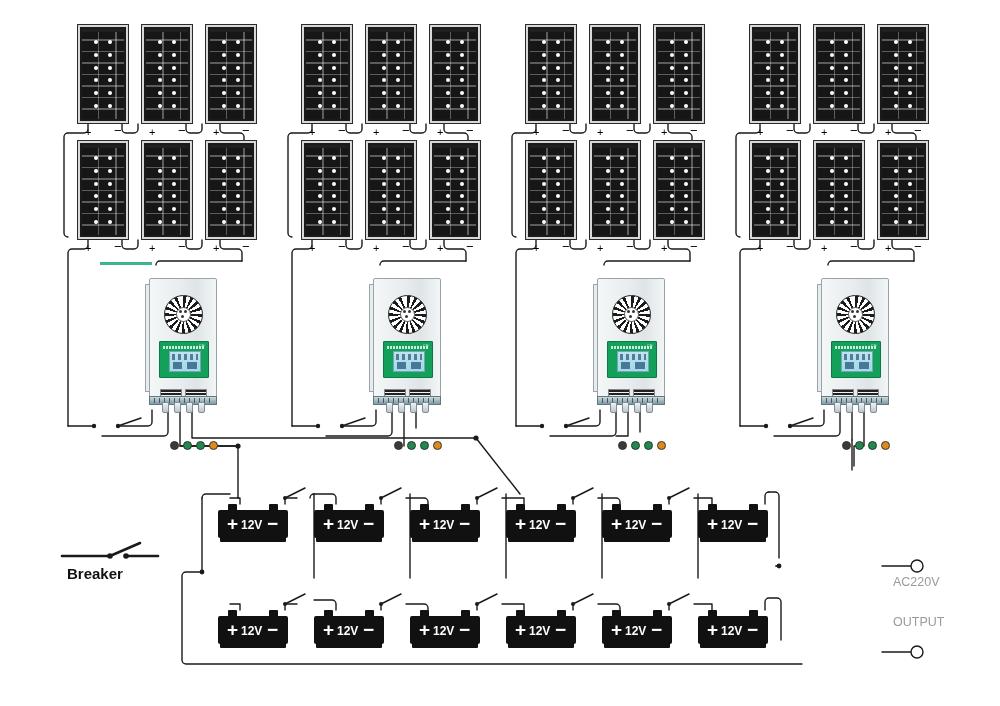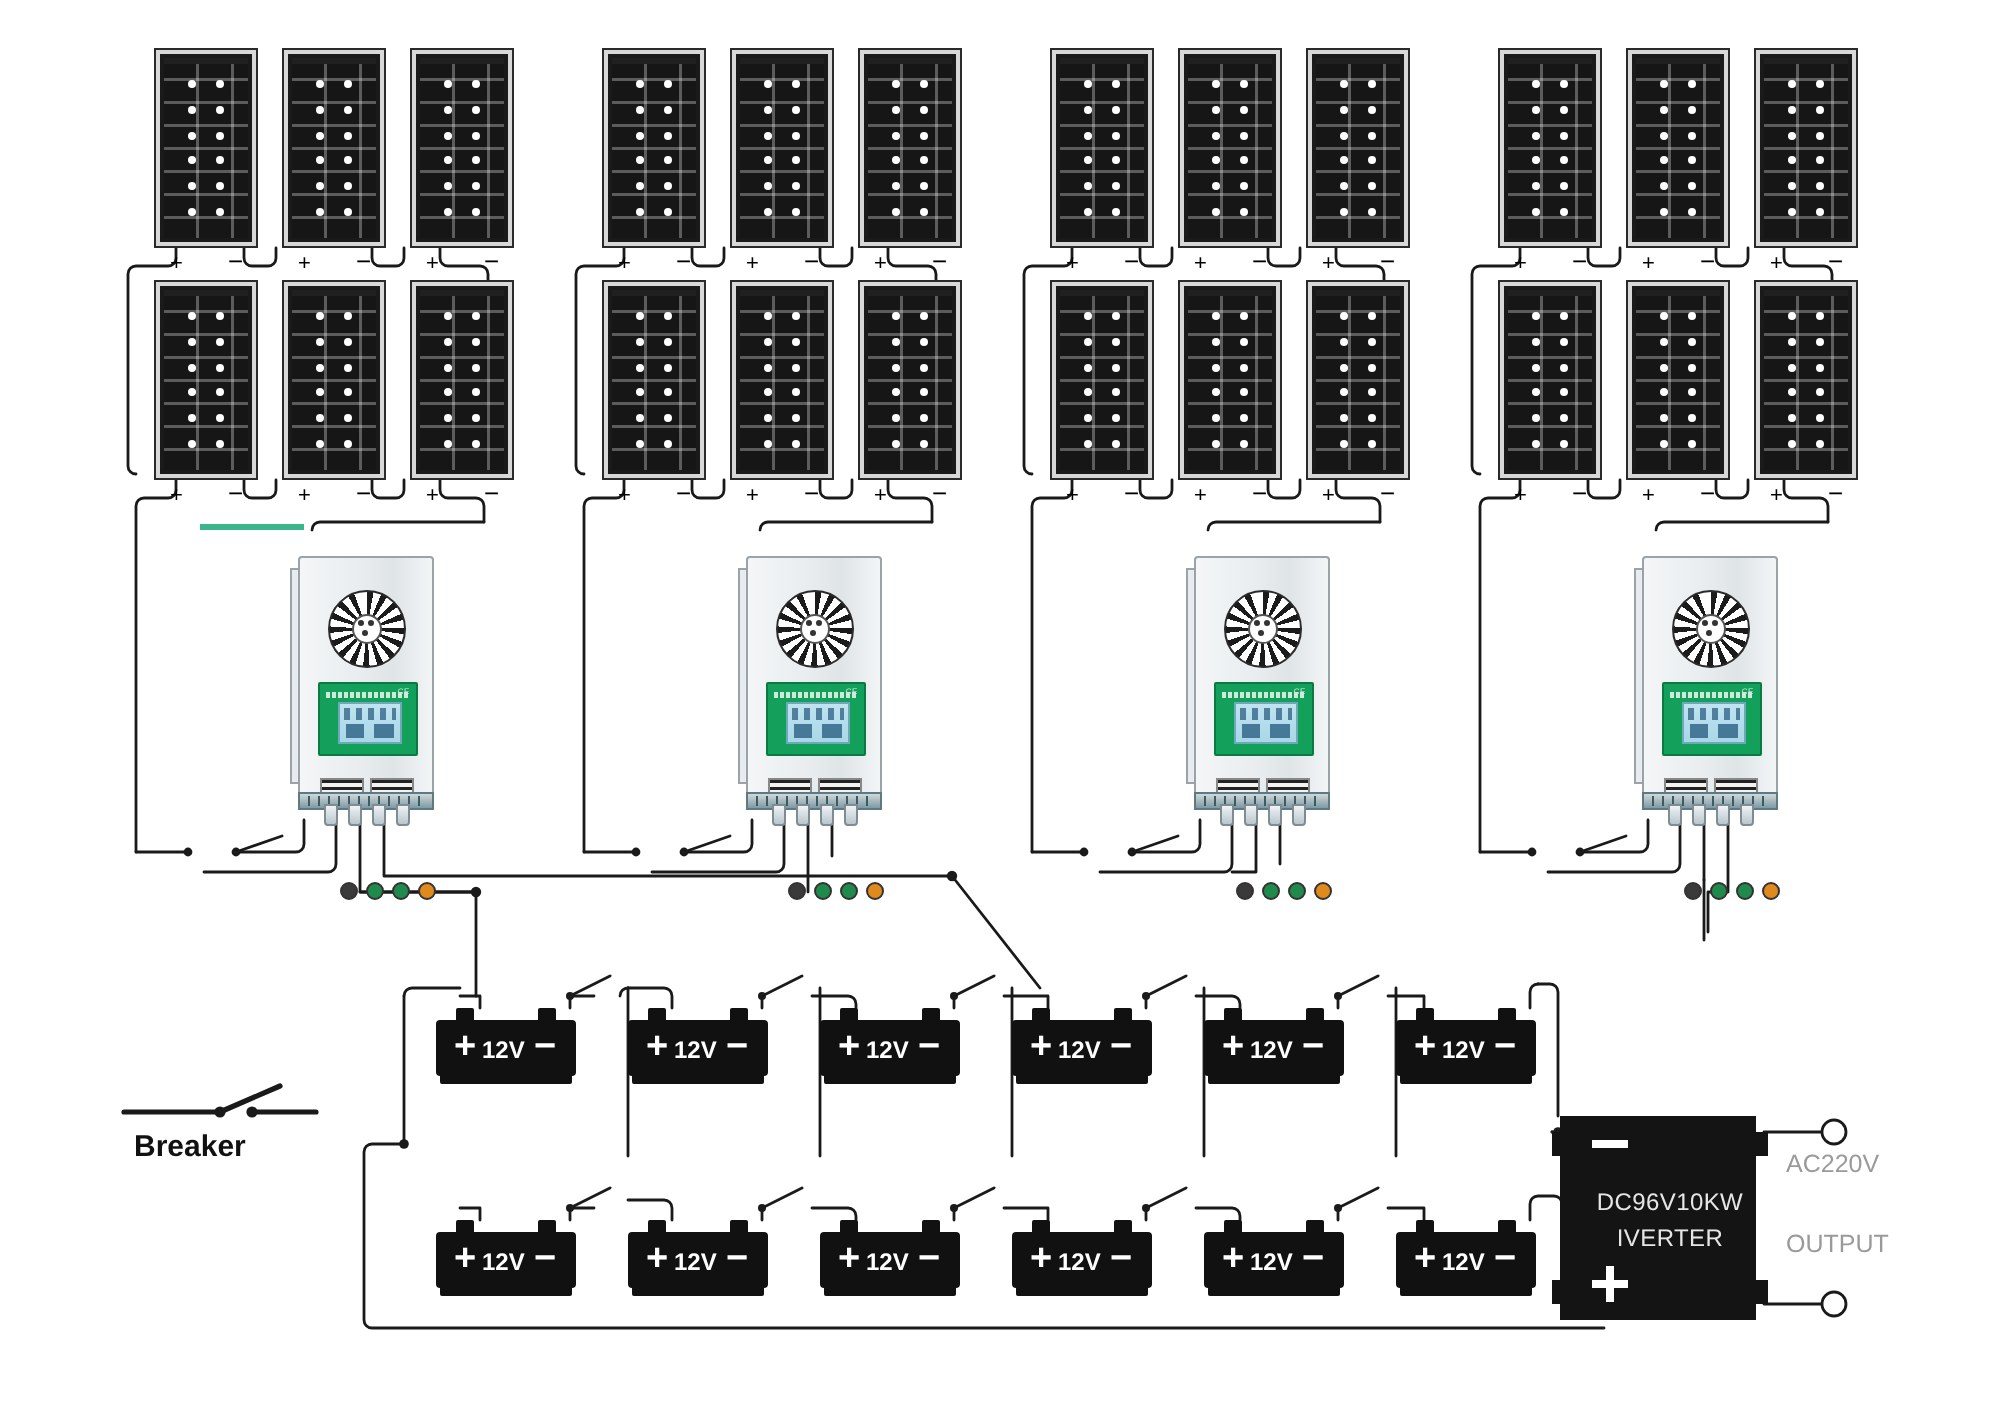--- a/index.html
+++ b/index.html
@@ -1074,31 +1074,18 @@
         <span class="tp l"></span>
         <span class="tp r"></span>
         <div class="case"></div>
         <div class="base"></div>
         <span class="sym p">+</span>
         <span class="sym m">−</span>
         <span class="v">12V</span>
       </div>
     </div>
 
-  <div id="inv">
-    <div class="tab t1"></div>
-    <div class="tab t2"></div>
-    <div class="tab t3"></div>
-    <div class="tab t4"></div>
-    <div class="box">
-      <div class="minus"></div>
-      <div class="plusH"></div>
-      <div class="plusV"></div>
-      <div class="l1">DC96V10KW</div>
-      <div class="l2">IVERTER</div>
-    </div>
-  </div>
   <div class="acw" style="left:893px;top:575px;text-align:right;">AC220V</div>
   <div class="acw" style="left:893px;top:615px;">OUTPUT</div>
 
   <div id="brkLabel">Breaker</div>
 
 </div>
 
 </body></html>

